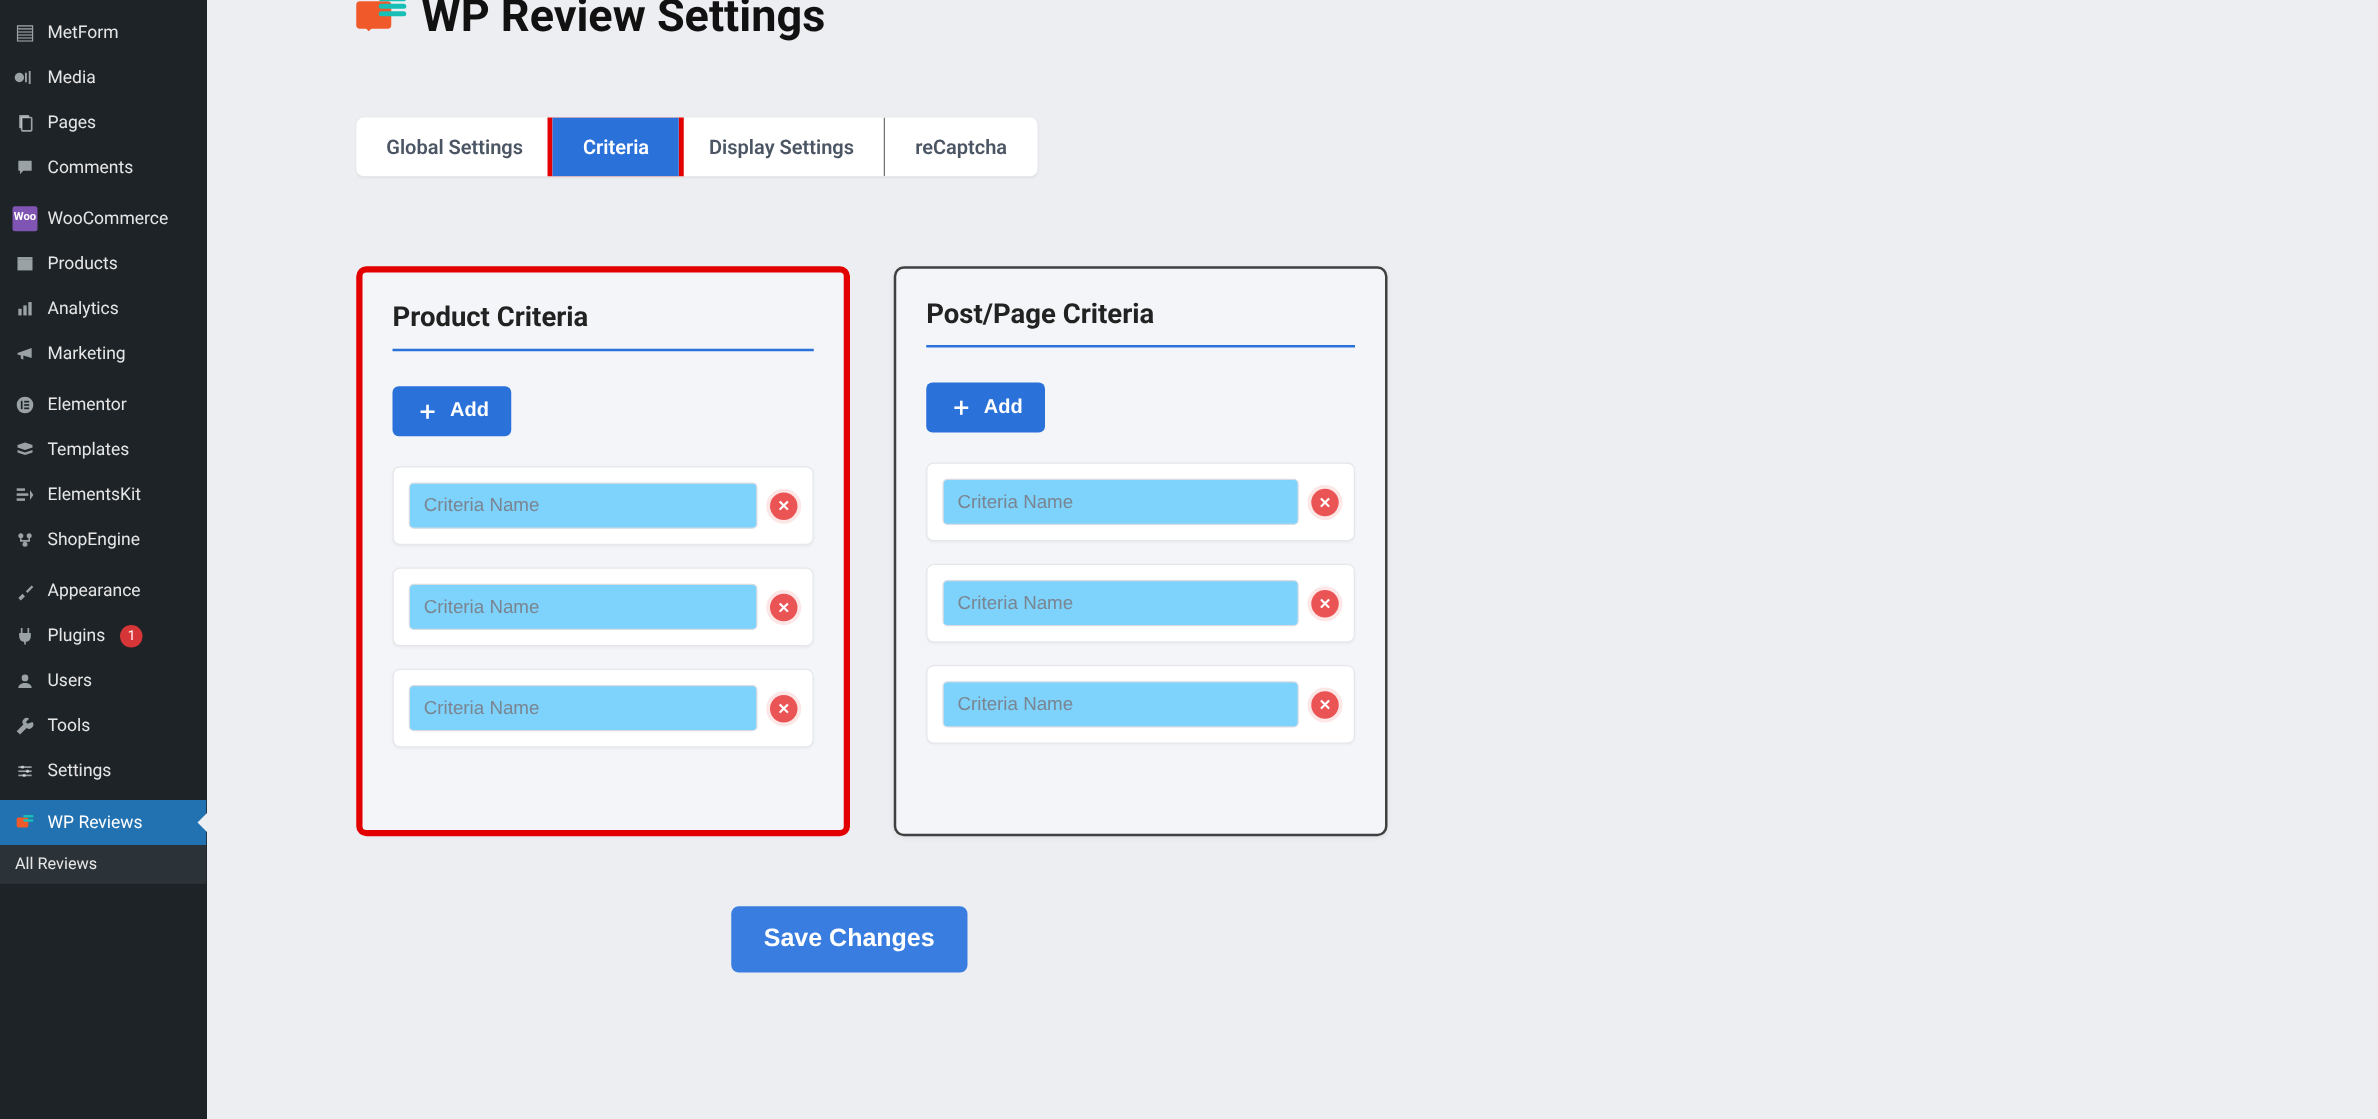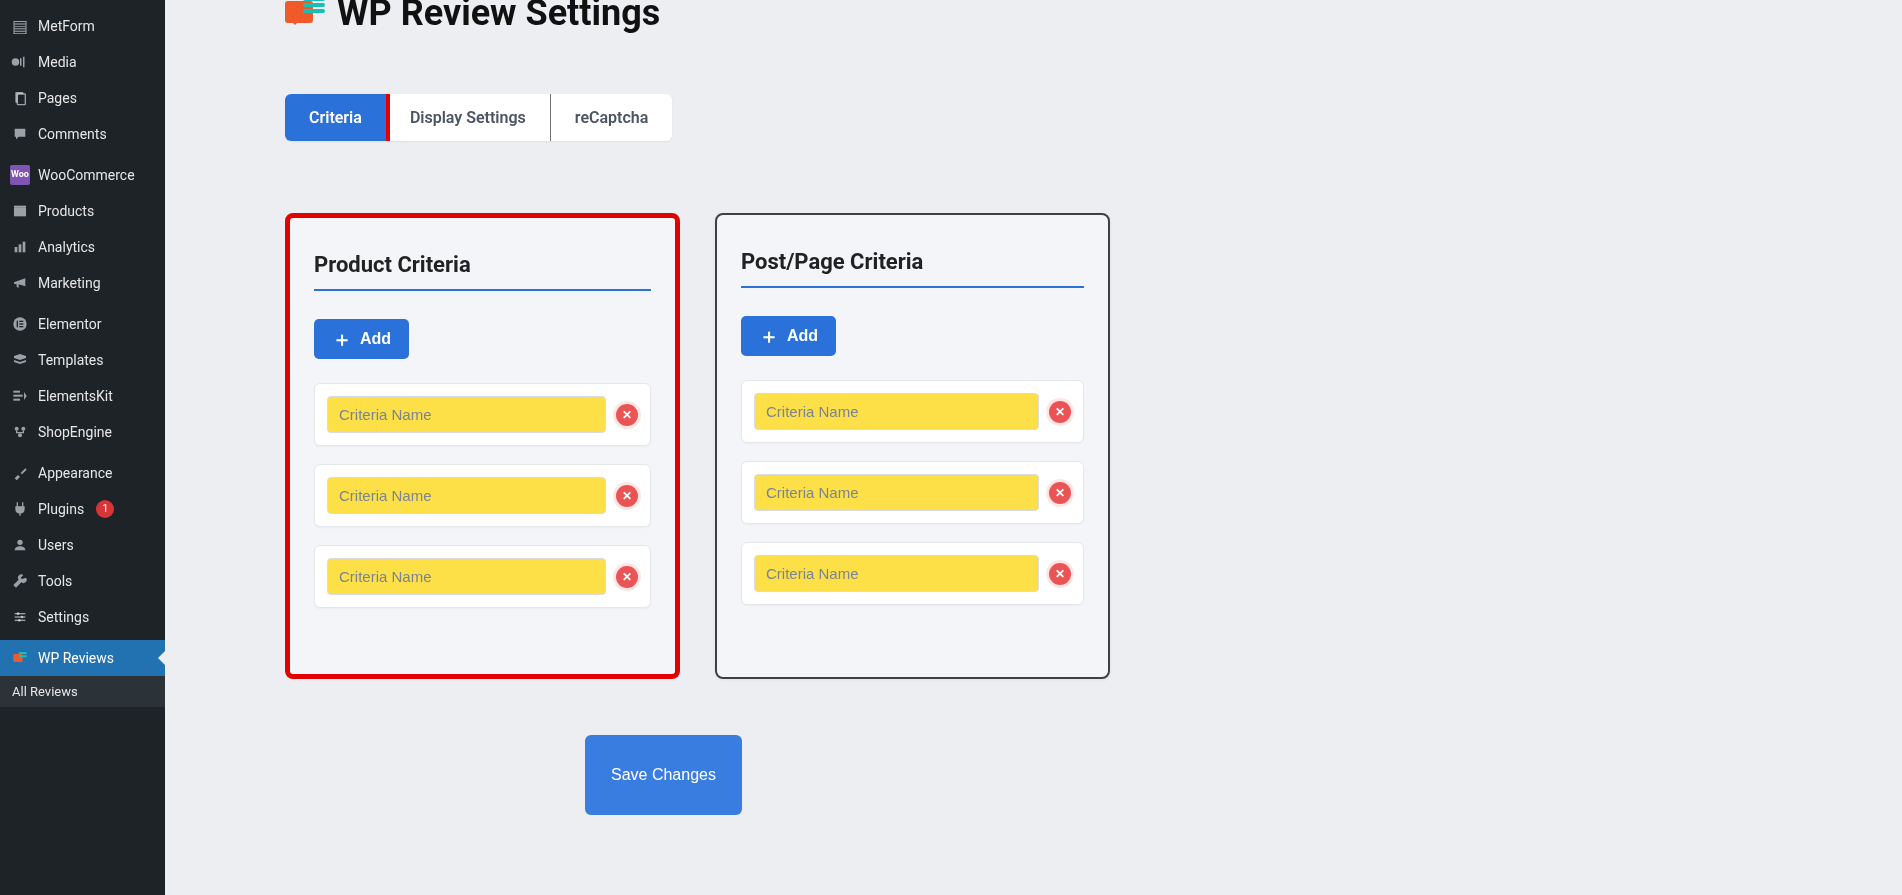--- a/index.html
+++ b/index.html
@@ -100,51 +100,50 @@
     .cards { display: flex; gap: 35px; margin-bottom: 56px; }
     .card {
       width: 395px; background: #f3f5f8; border: 2px solid #404040; border-radius: 8px;
       padding: 24px 24px 48px 24px;
       box-shadow: 0 1px 4px rgba(0,0,0,0.05);
     }
     .card-highlight { border: 5px solid #e20000; box-shadow: none; }
     .card h2 {
       font-size: 22px; font-weight: 700; color: #222; padding-bottom: 12px; margin-bottom: 28px;
       border-bottom: 2px solid #2a71d9;
-      margin-top: 10px;
     }
     .add-btn {
       display: inline-flex; align-items: center; gap: 8px;
       background: #2a71d9; color: #fff; border: none; padding: 10px 18px;
       font-size: 16px; font-weight: 600; border-radius: 5px; cursor: pointer;
       margin-bottom: 24px;
     }
     .add-btn .plus { font-size: 20px; line-height: 1; font-weight: 800; }
     .criteria-row {
       background: #fff; border: 1px solid #e5e7eb; border-radius: 6px;
       display: flex; align-items: center; gap: 10px; padding: 12px;
       margin-bottom: 18px;
       box-shadow: 0 1px 2px rgba(0,0,0,0.04);
     }
     .criteria-row input {
       flex: 1; border: 1px solid #d8dce2; border-radius: 4px; padding: 9px 11px;
-      font-size: 15px; color: #333; outline: none; background: #fde047;
+      font-size: 15px; color: #333; outline: none; background: #7dd3fc;
     }
     .criteria-row input::placeholder { color: #7b8491; }
     .del-btn {
       width: 22px; height: 22px; border-radius: 50%; background: #ea5455; color: #fff;
       border: none; cursor: pointer; display:flex; align-items:center; justify-content:center;
       font-weight: 900; font-size: 12px; line-height:1;
       box-shadow: 0 0 0 3px rgba(234,84,85,0.15);
     }
     
     .save-wrap { display: flex; justify-content: flex-start; margin-left: 300px; }
     .save-btn {
-      background: #3a7de0; color: #fff; border: none; padding: 31px 26px;
-      font-size: 16px; font-weight: 400; border-radius: 6px; cursor: pointer;
+      background: #3a7de0; color: #fff; border: none; padding: 15px 26px;
+      font-size: 20px; font-weight: 700; border-radius: 6px; cursor: pointer;
     }
   </style>
 </head>
 <body>
 
 <div class="app">
   <aside class="sidebar">
     <div class="sidebar-item">
       <span class="icon-box">▤</span>
       <span>MetForm</span>
@@ -318,20 +317,21 @@
   <main class="main">
     <div class="page-header">
       <div class="page-icon">
         <div class="bubble"></div>
           <div class="accent"></div>
       </div>
       <h1>WP Review Settings</h1>
     </div>
 
     <div class="tabs">
+      <div class="tab">Global Settings</div>
       <span class="tab-highlight">
         <div class="tab active">Criteria</div>
       </span>
       <div class="tab">Display Settings</div>
       <div class="tab divider">reCaptcha</div>
     </div>
 
     <div class="cards">
 
       <div class="card card-highlight">

